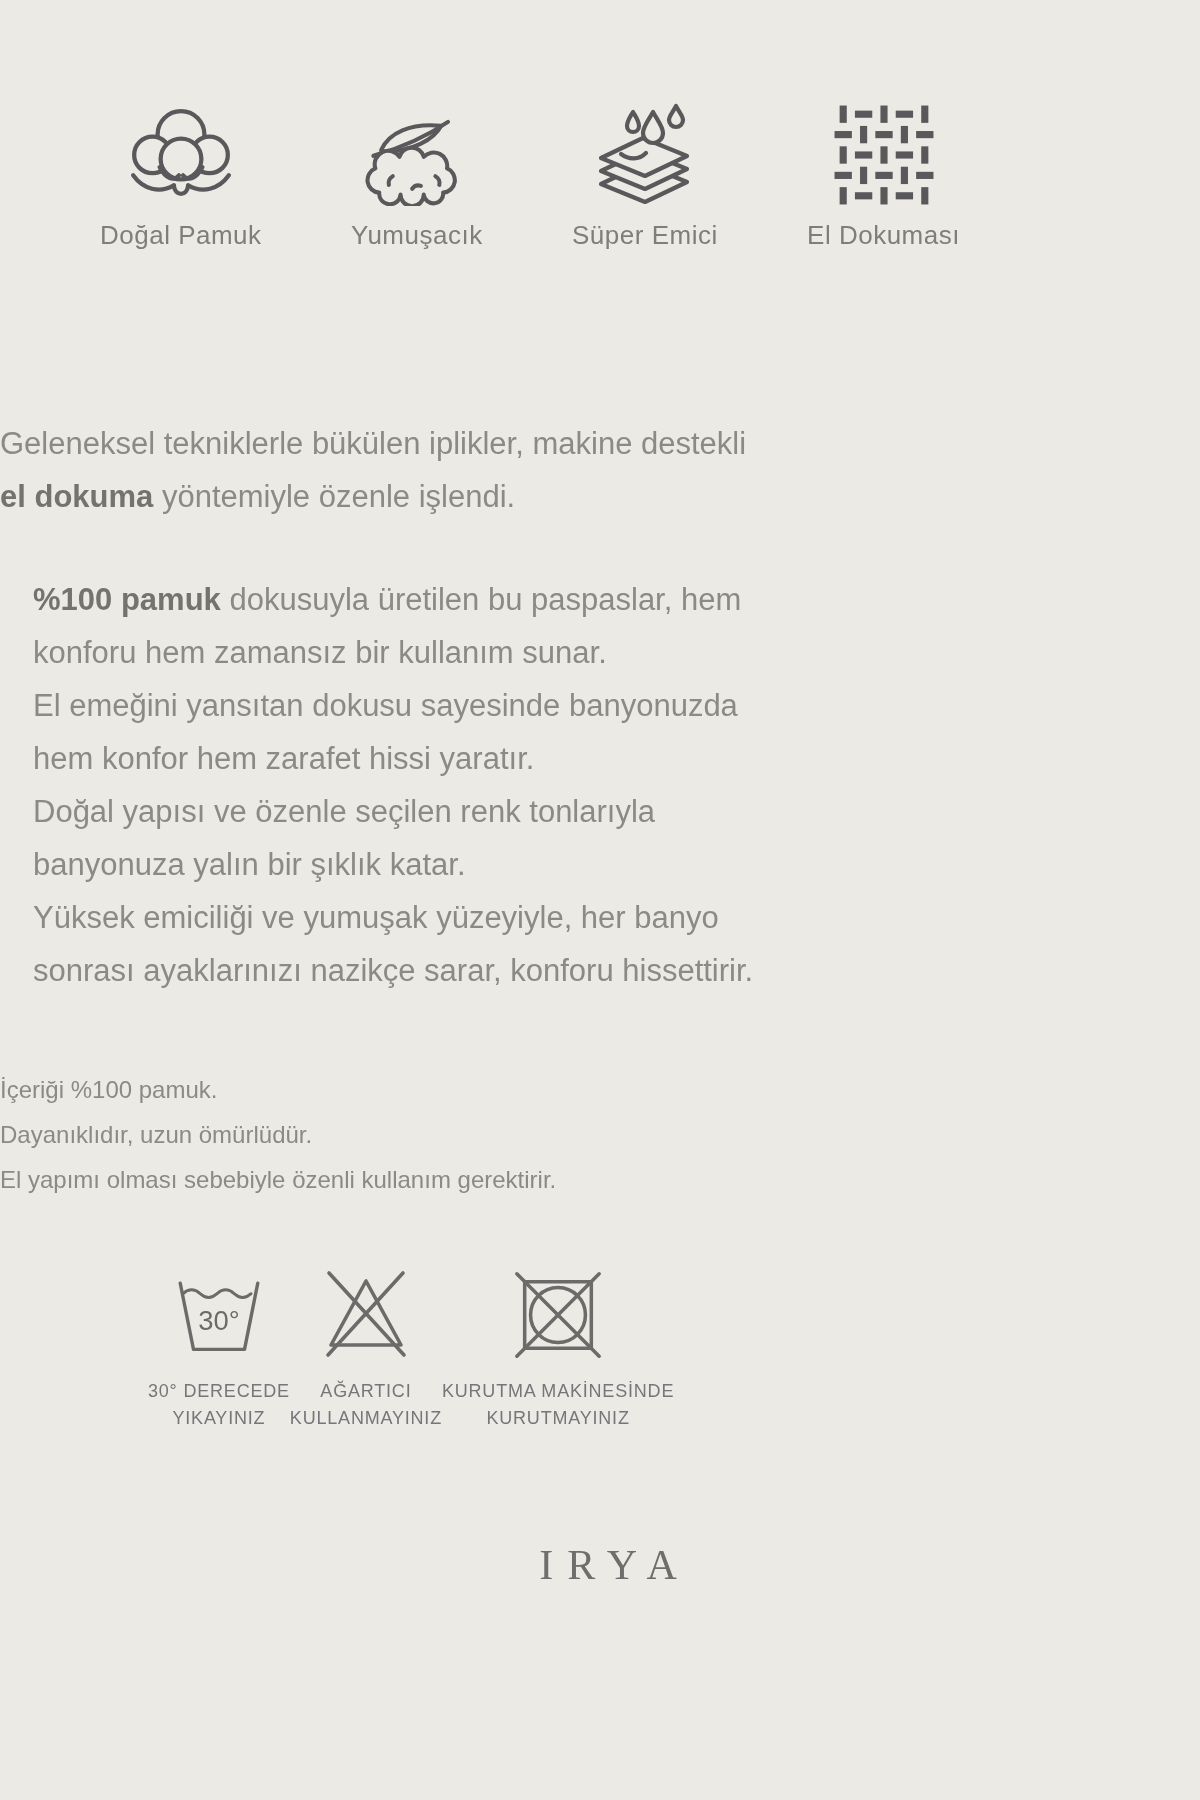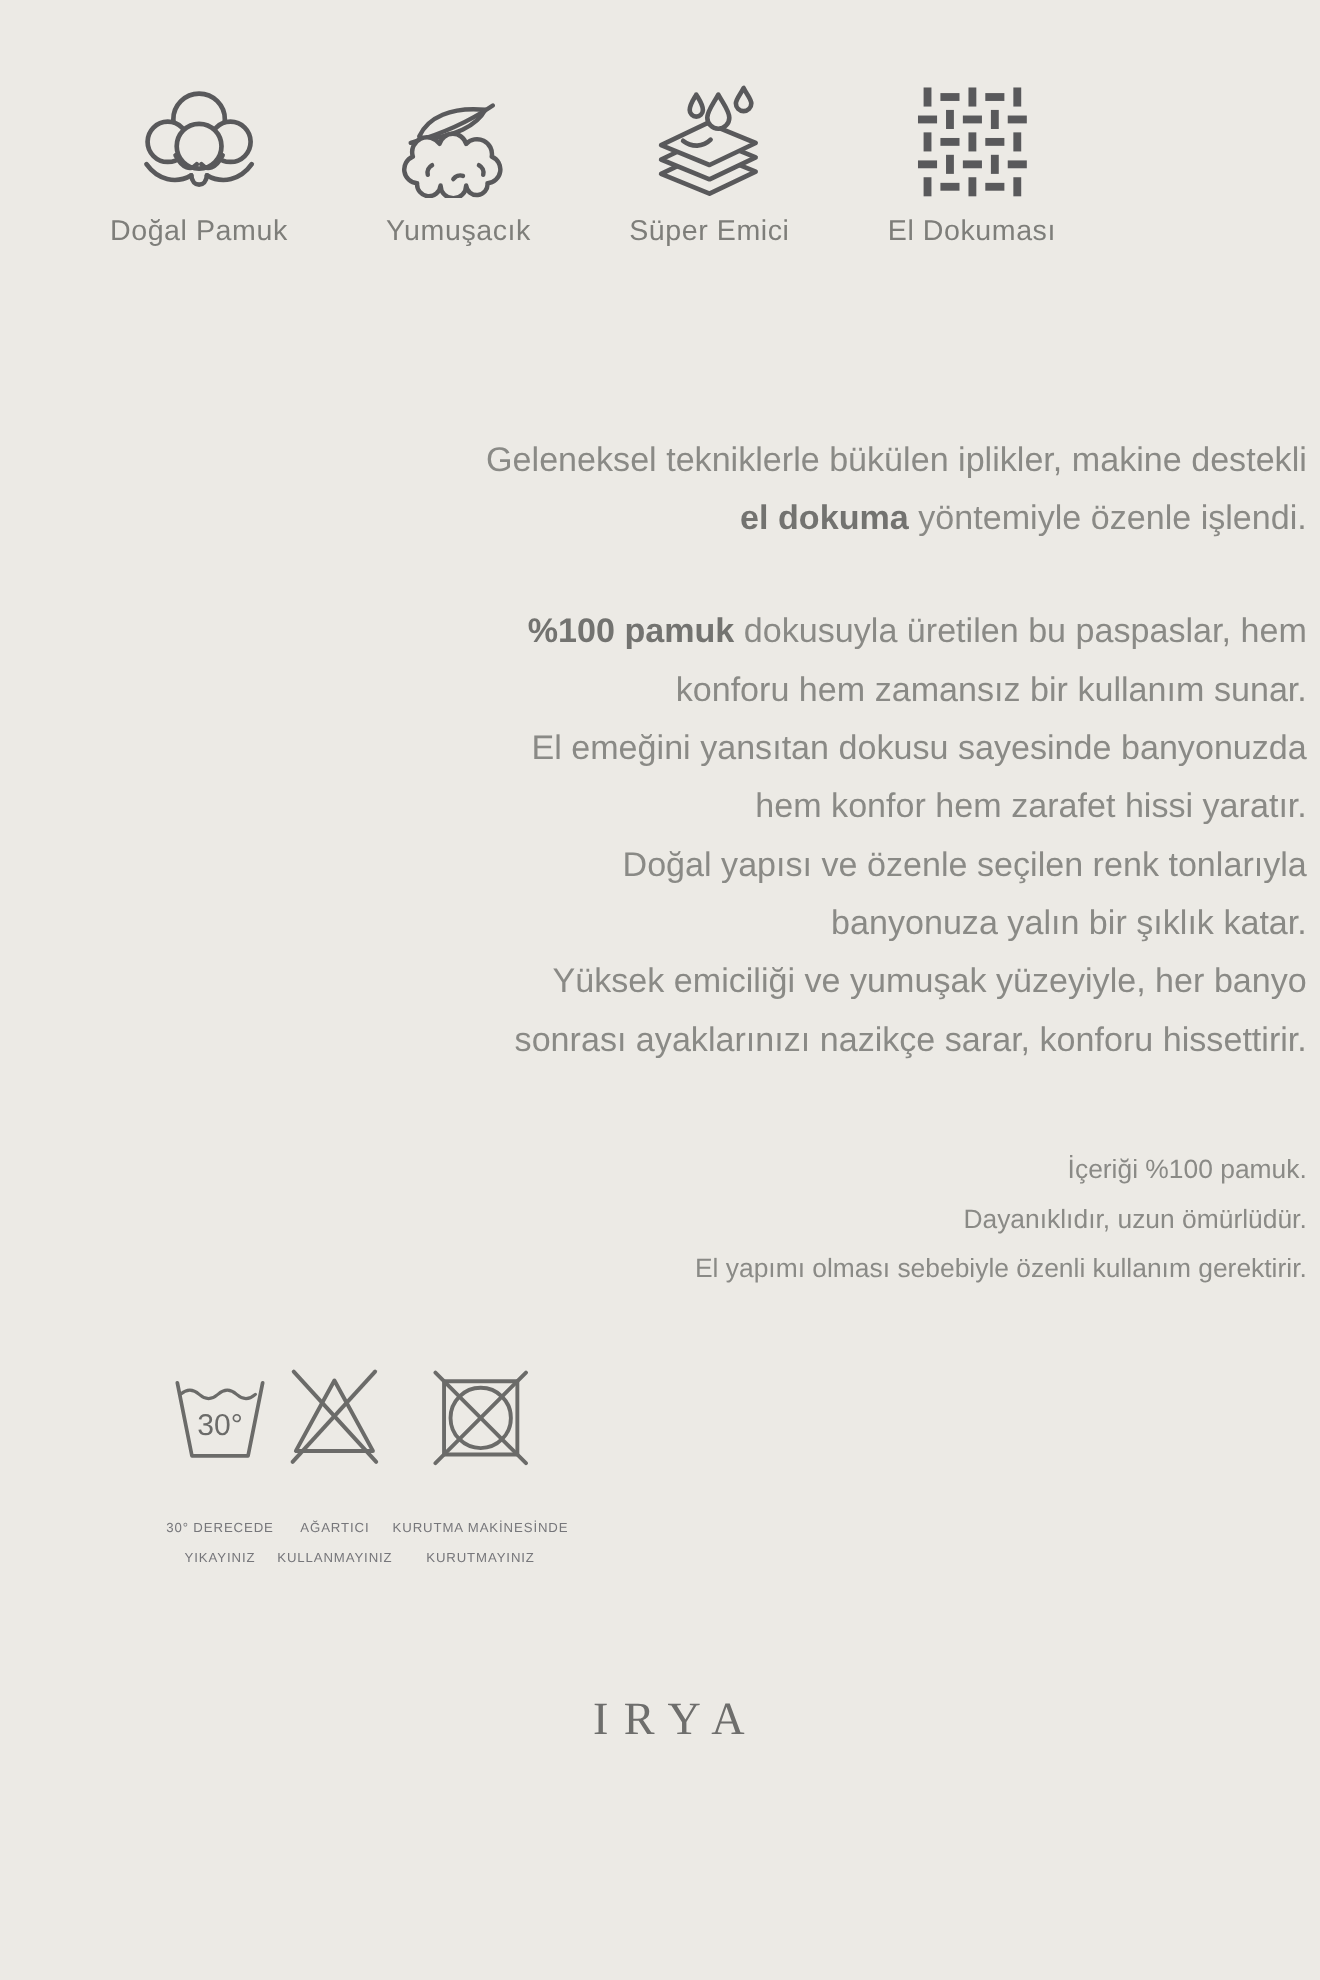--- a/index.html
+++ b/index.html
@@ -2,40 +2,40 @@
 <html style="--bg: #ECEAE5; --icon: #59595B; --icon2: #6B6B69; --text: #8A8A86; --text-bold: #737370; --label: #7E7E7A; --care-label: #76767A; --logo: #6E6E6C;"><head>
 <meta charset="utf-8">
 <style>
   html,body { margin:0; padding:0; }
   .page {
     position:relative; width:1200px; height:1800px; overflow:hidden;
     background:var(--bg,#ECEAE5);
     font-family:"Liberation Sans", sans-serif;
   }
   
-  .features { display:flex; justify-content:space-between; width:860px; margin-left:100px; padding-top:60px; }
+  .features { display:flex; justify-content:space-between; width:860px; margin-left:100px; padding-top:86px; }
   .feature { display:flex; flex-direction:column; align-items:center; }
   .ficon { height:120px; display:flex; align-items:flex-end; justify-content:center; color:var(--icon,#59595B); }
   .flabel { margin-top:14px; font-size:26px; letter-spacing:0.5px; color:var(--label,#7E7E7A); white-space:nowrap; }
   svg.line { fill:none; stroke:currentColor; stroke-width:4.2; stroke-linecap:round; stroke-linejoin:round; }
   svg.line .occ { fill:var(--bg,#ECEAE5); }
   svg.solid { fill:currentColor; stroke:none; }
   
-  .body-text { margin:12px; text-align:right; font-size:31px; line-height:53px; font-weight:400; color:var(--text,#8A8A86); }
+  .body-text { margin:0; text-align:left; font-size:31px; line-height:53px; font-weight:400; color:var(--text,#8A8A86); }
   .body-text strong { font-weight:700; color:var(--text-bold,#737370); }
   .para1 { margin-top:166px; }
   .para2 { margin-top:50px;padding-left:33px; }
   .info  { margin-top:70px; font-size:24px; line-height:45px; }
   
   .care { display:flex; justify-content:flex-start; width:900px; margin-left:148px; margin-top:62px; }
   .care-item { display:flex; flex-direction:column; align-items:center; text-align:center; }
   .cicon { height:102px; display:flex; align-items:center; justify-content:center; color:var(--icon2,#6B6B69); }
   .cicon svg.line { stroke-width:3.6; }
   .cicon text { stroke:none; fill:currentColor; font-size:29px; font-family:"Liberation Sans",sans-serif; }
-  .clabel { margin-top:36px; font-size:12px; line-height:27px; letter-spacing:0.8px; color:var(--care-label,#76767A); white-space:nowrap; }
+  .clabel { margin-top:12px; font-size:18px; line-height:27px; letter-spacing:0.8px; color:var(--care-label,#76767A); white-space:nowrap; }
   
   .logo { margin-top:102px; text-align:center; font-family:"Liberation Serif", serif;
           font-size:42px; line-height:62px; letter-spacing:14px; padding-left:30px; color:var(--logo,#6E6E6C); }
 </style>
 </head>
 <body>
 
 <div class="page">
 
   <div class="features">

